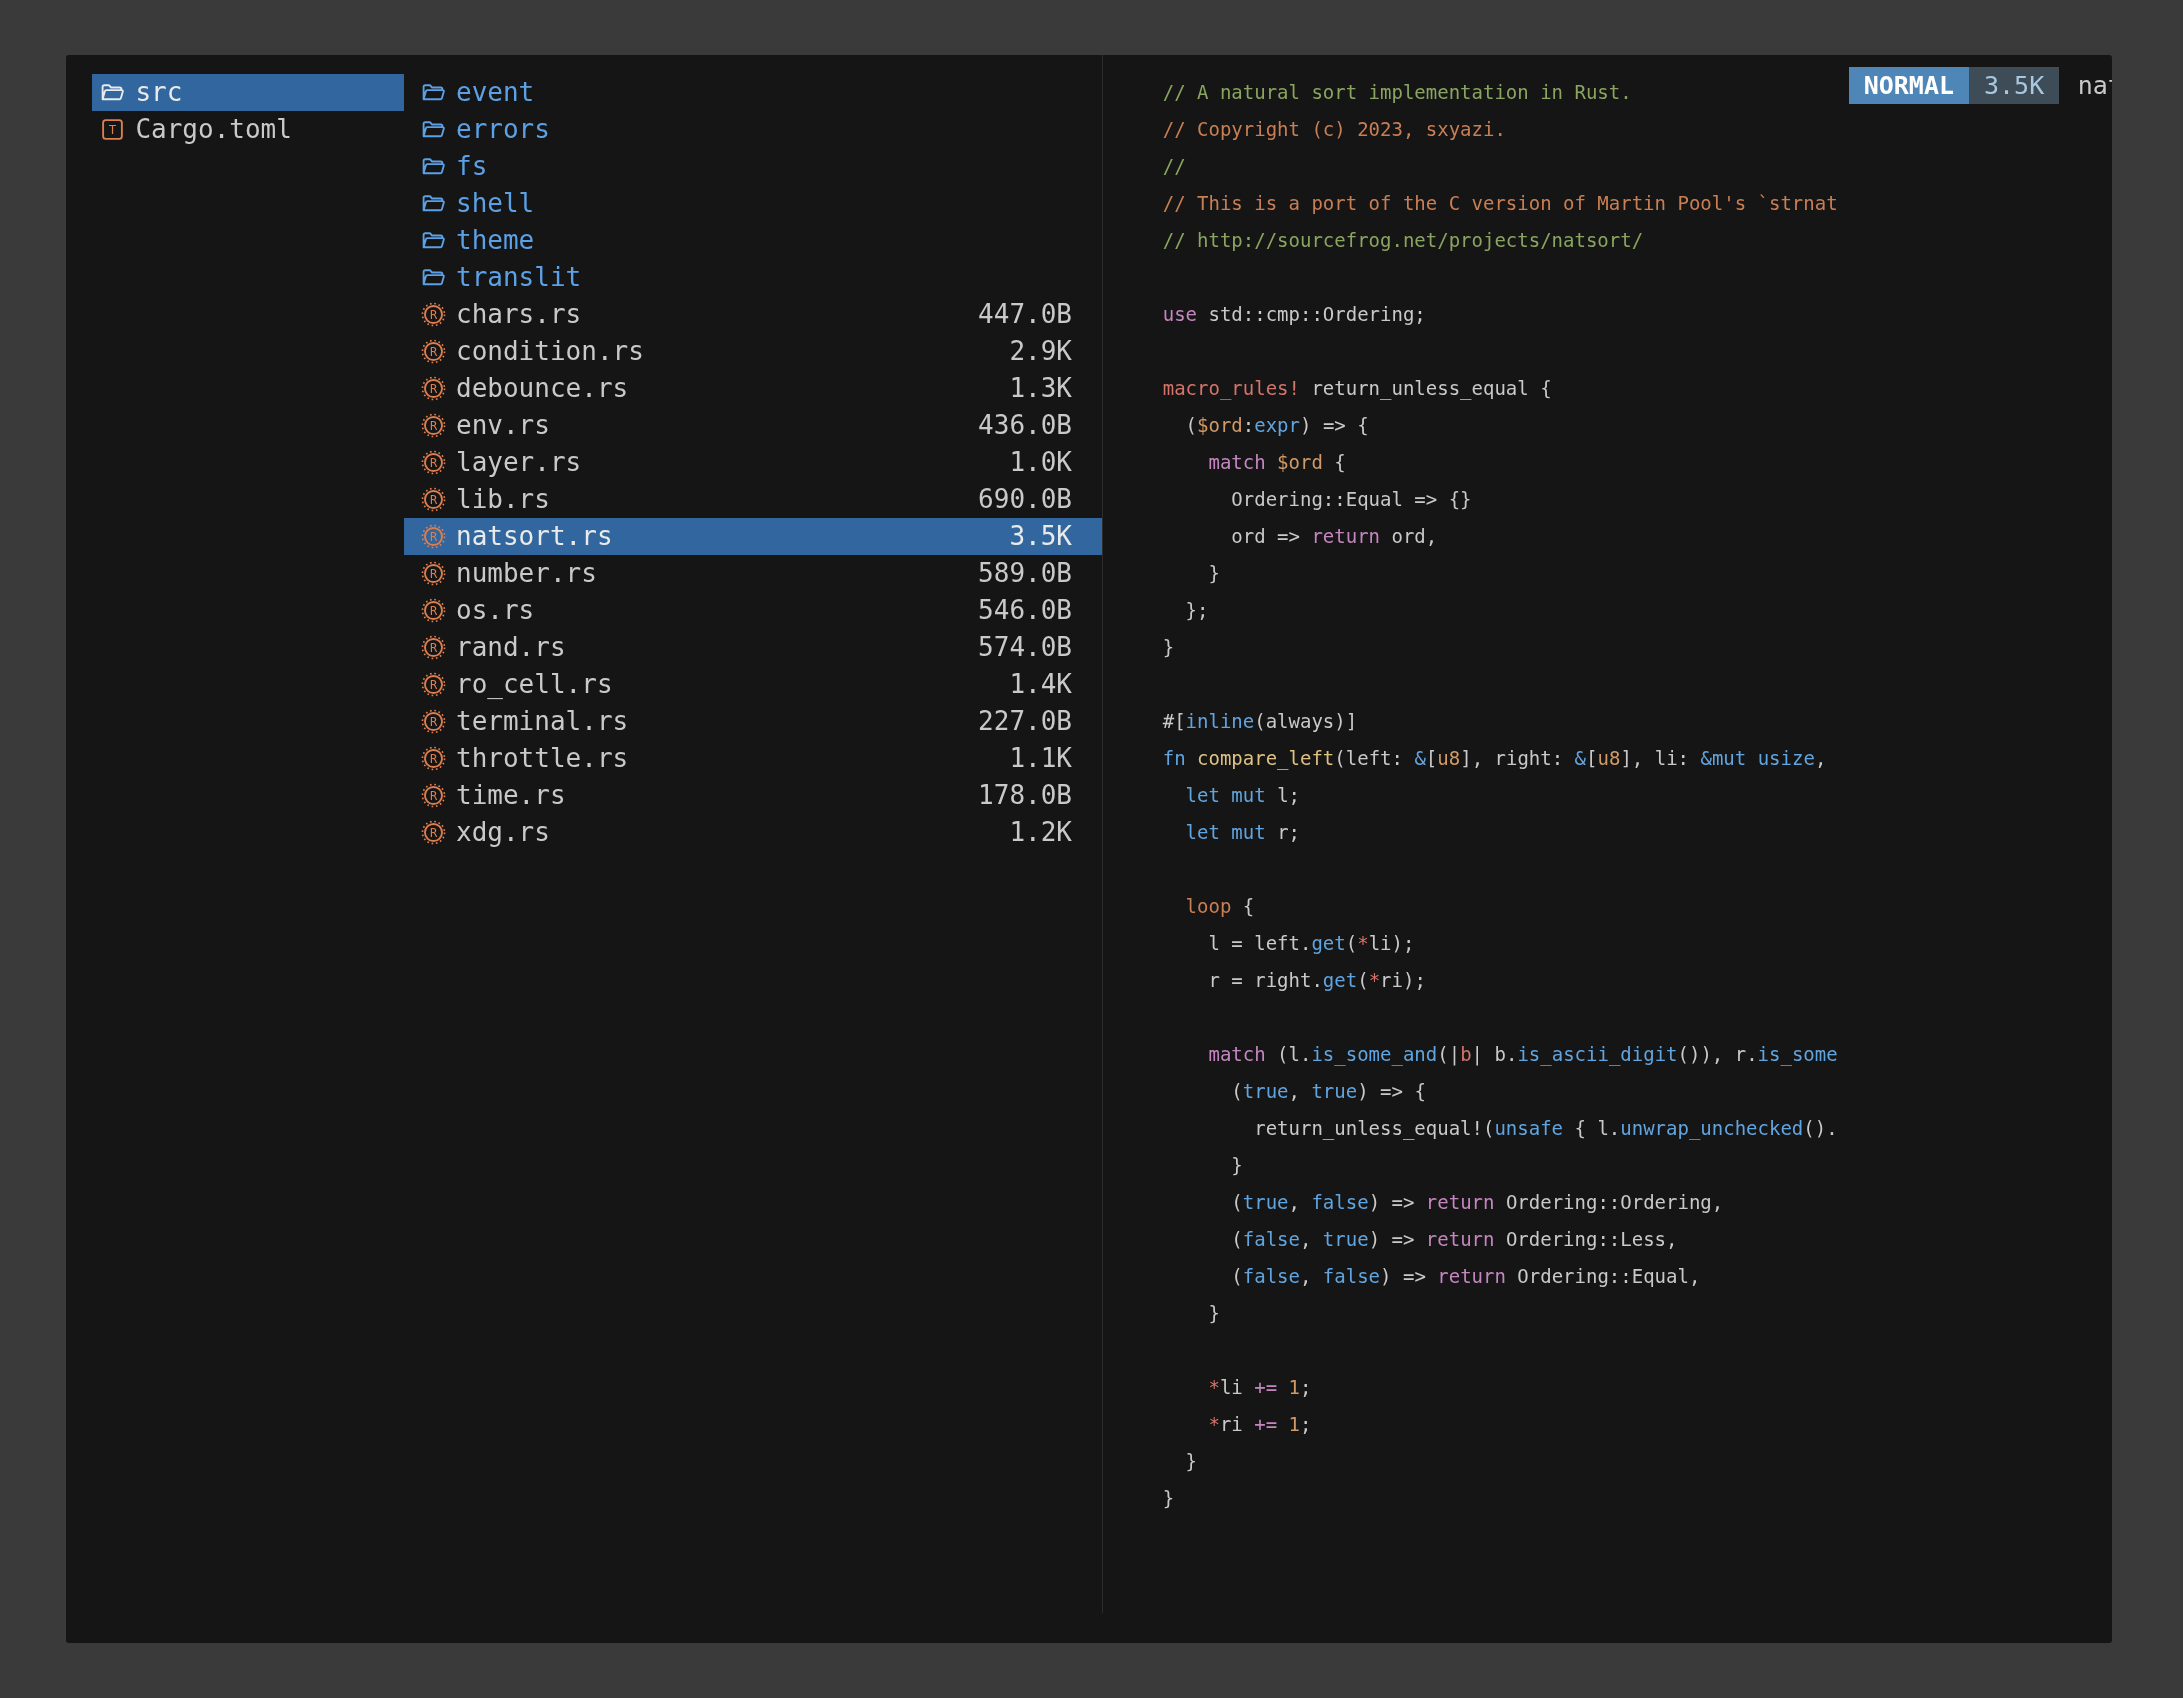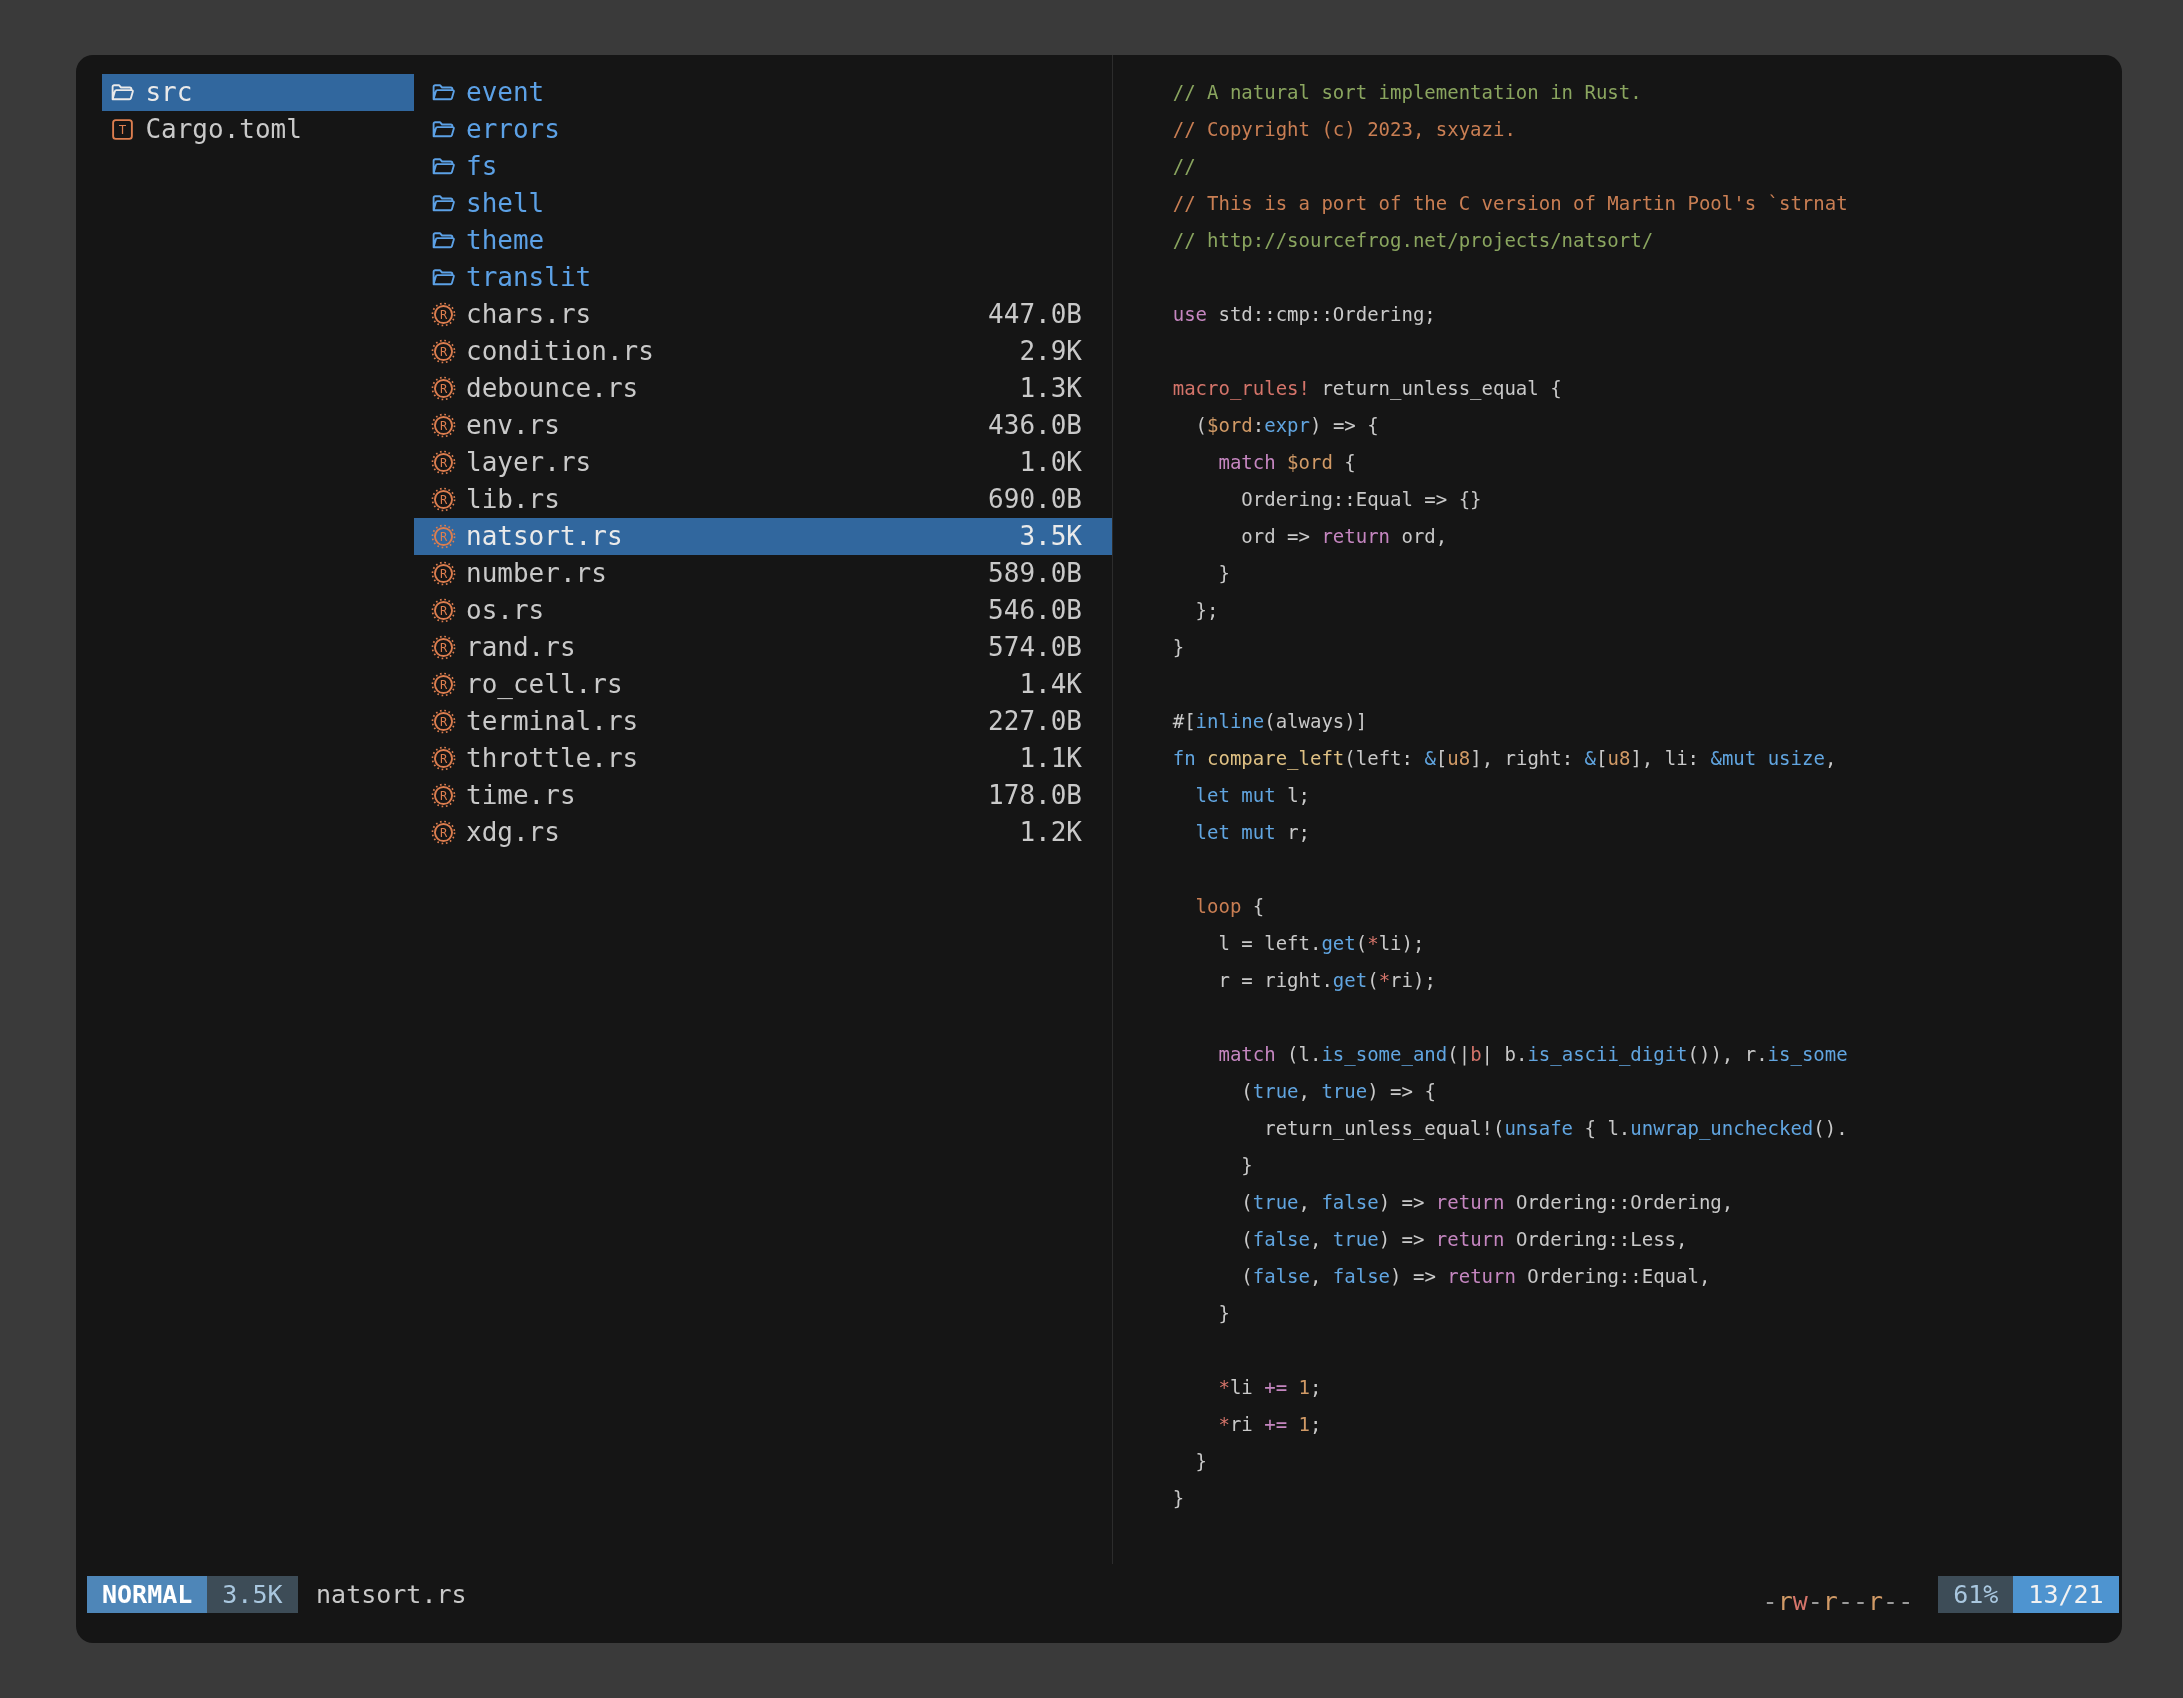--- a/index.html
+++ b/index.html
@@ -8,22 +8,22 @@
     --selbg:#31679e; --selfg:#eaeaea; --rust:#dd7e4f;
     --green:#8aa55f; --org:#c97e53; --lit:#d19a66; --pur:#c586c0;
     --blu:#61a5e0; --red:#d4746a; --yel:#dfc184;
     --mode_bg:#4e86b8; --mode_fg:#ffffff;
     --size_bg:#3d4c57; --size_fg:#a9c7df;
     --pos_bg:#4e94d0; --pos_fg:#f2f2f2;
   }
   *{box-sizing:border-box;}
   html,body{margin:0;padding:0;width:2183px;height:1698px;background:var(--outer);
     overflow:hidden;font-family:"DejaVu Sans Mono",monospace;}
-  .window{position:absolute;left:76px;top:55px;width:2046px;height:1588px;
-    background:var(--winbg);border-radius:17px;display:flex;flex-direction:column;
+  .window{position:absolute;left:66px;top:55px;width:2046px;height:1588px;
+    background:var(--winbg);border-radius:3px;display:flex;
     overflow:hidden;padding-bottom:30px;}
   .main{flex:1;display:flex;min-height:0;font-size:26px;}
   .pane{padding-top:18.5px;}
   .pane-parent{width:312px;margin-left:26px;flex:0 0 auto;}
   .pane-current{width:698px;flex:0 0 auto;}
   .pane-preview{flex:1;border-left:1.7px solid var(--divider);padding-left:11.7px;
     min-width:0;overflow:hidden;}
   .row{height:37px;display:flex;align-items:center;padding-left:17px;padding-right:30px;}
   .pane-parent .row{padding-left:8.4px;padding-right:11.7px;}
   .row .icon{width:25px;height:25px;flex:0 0 25px;margin-right:10px;}

